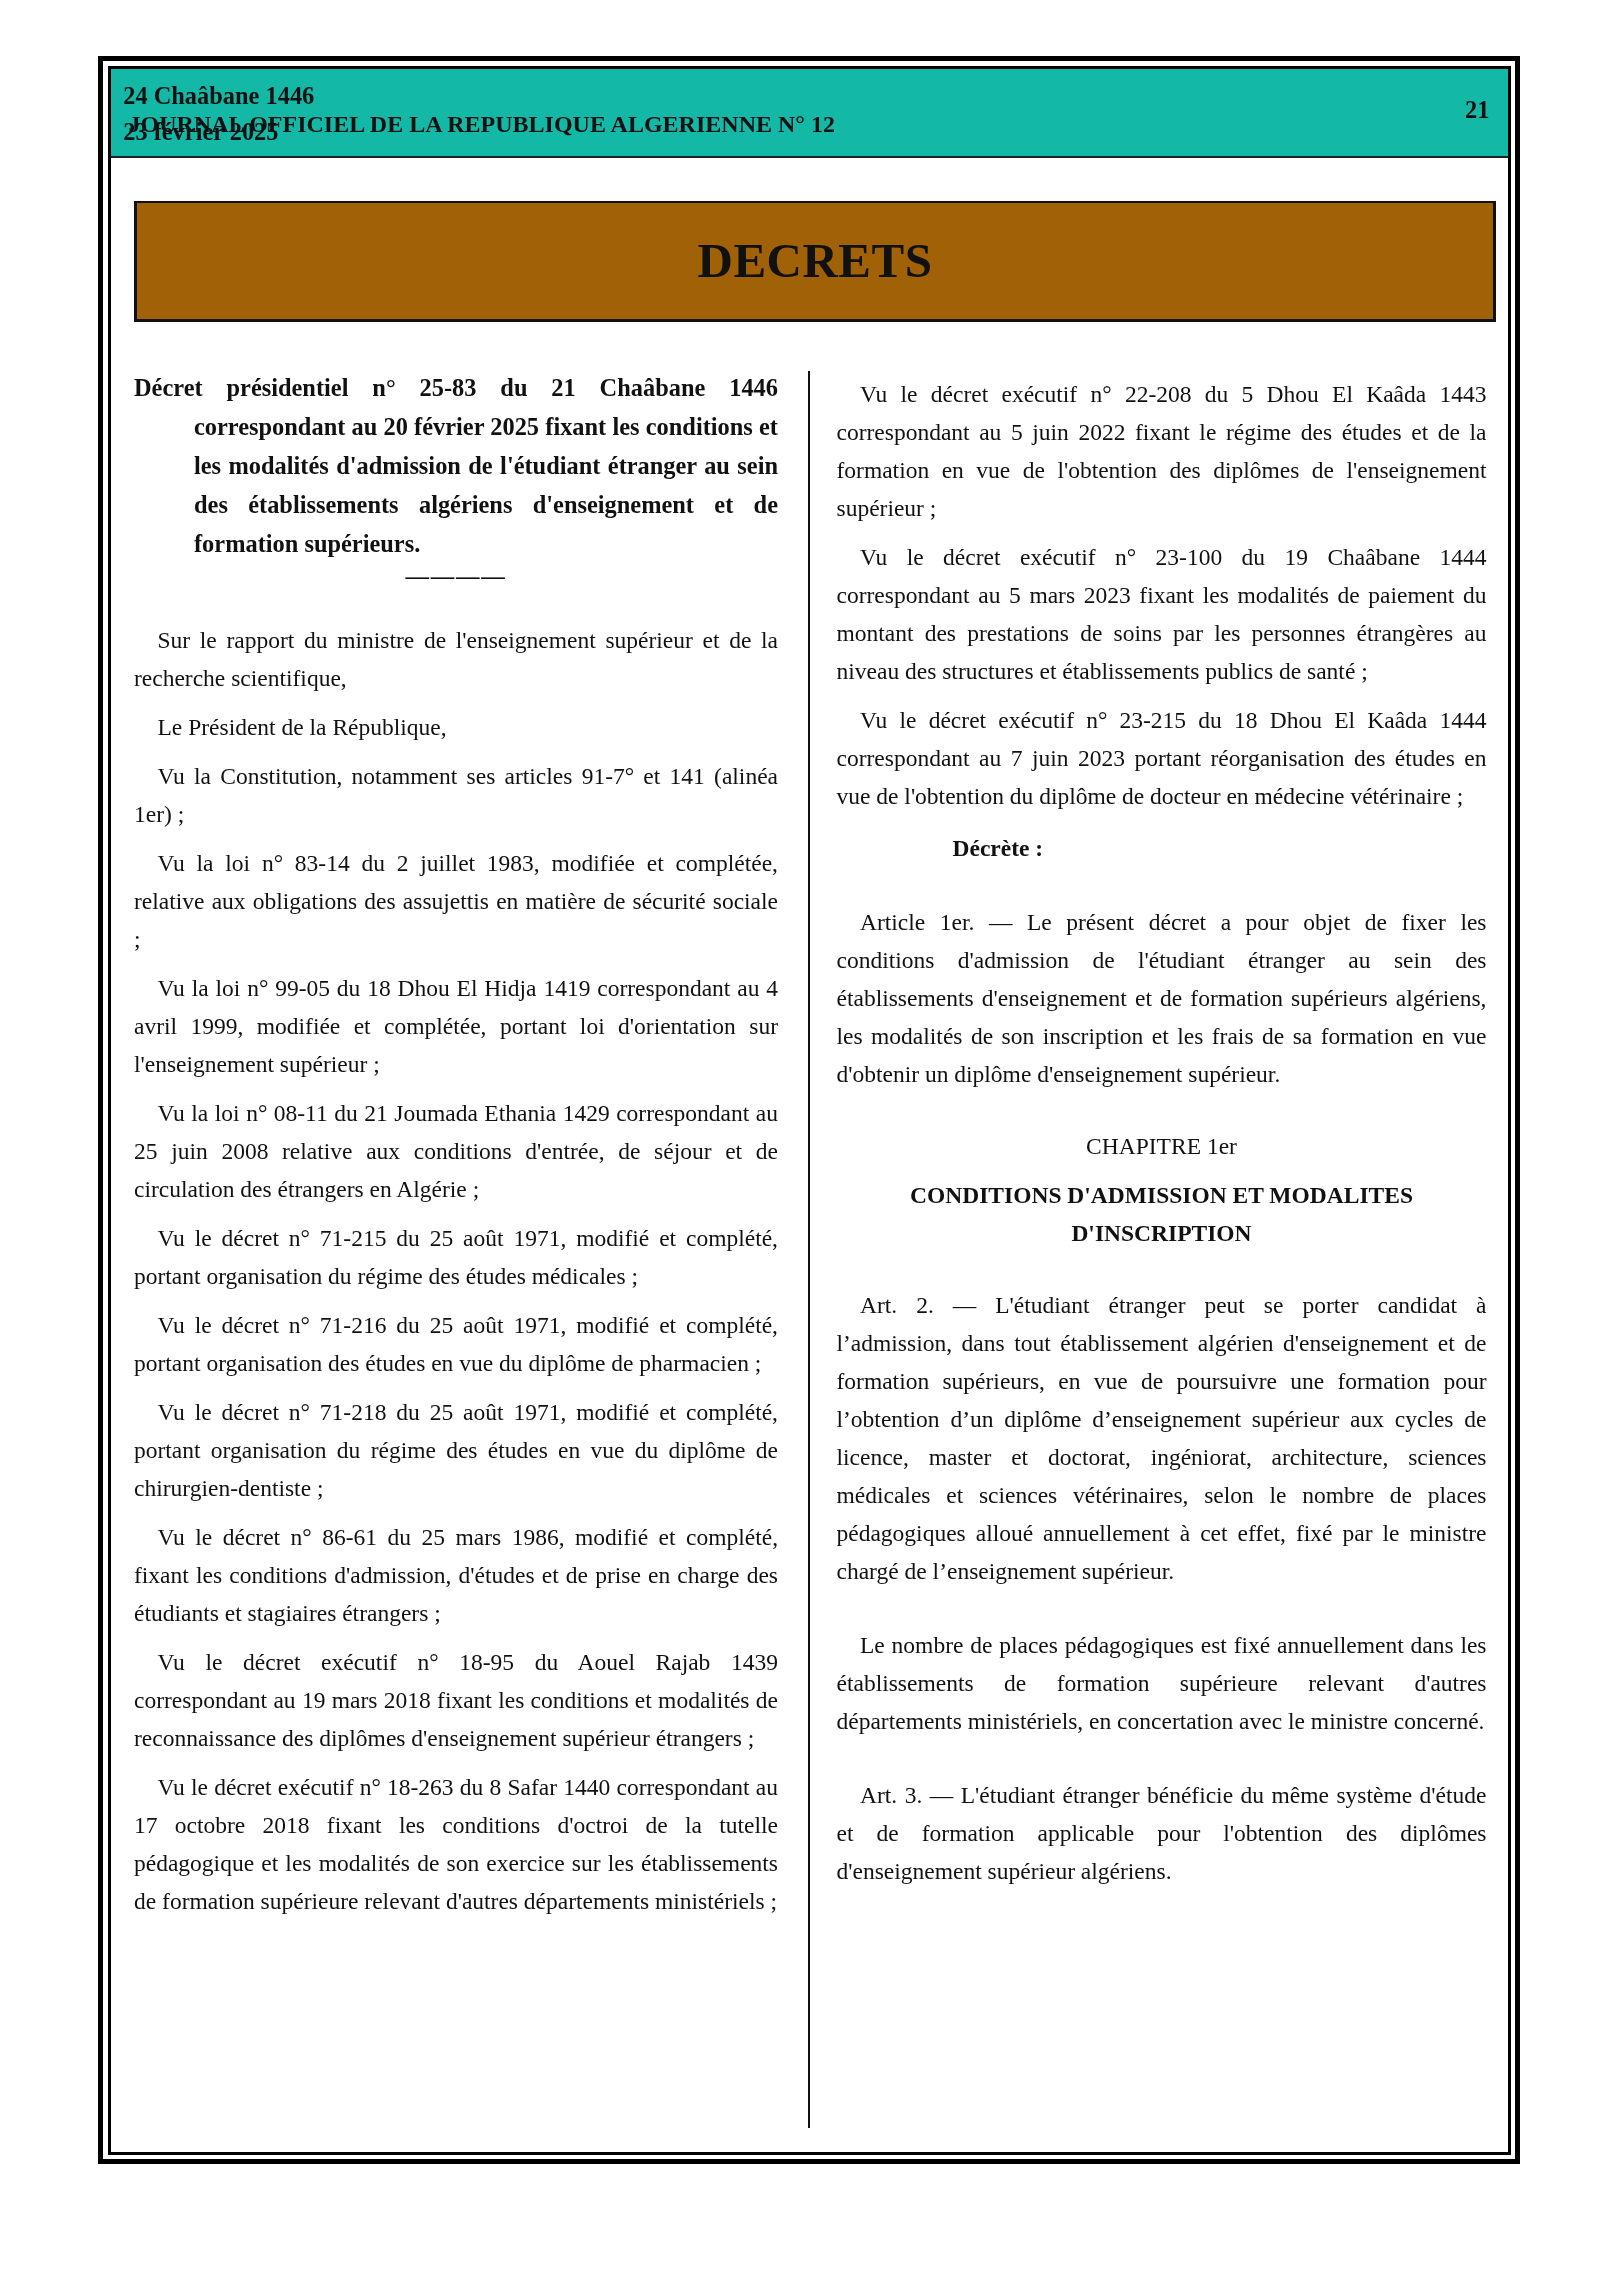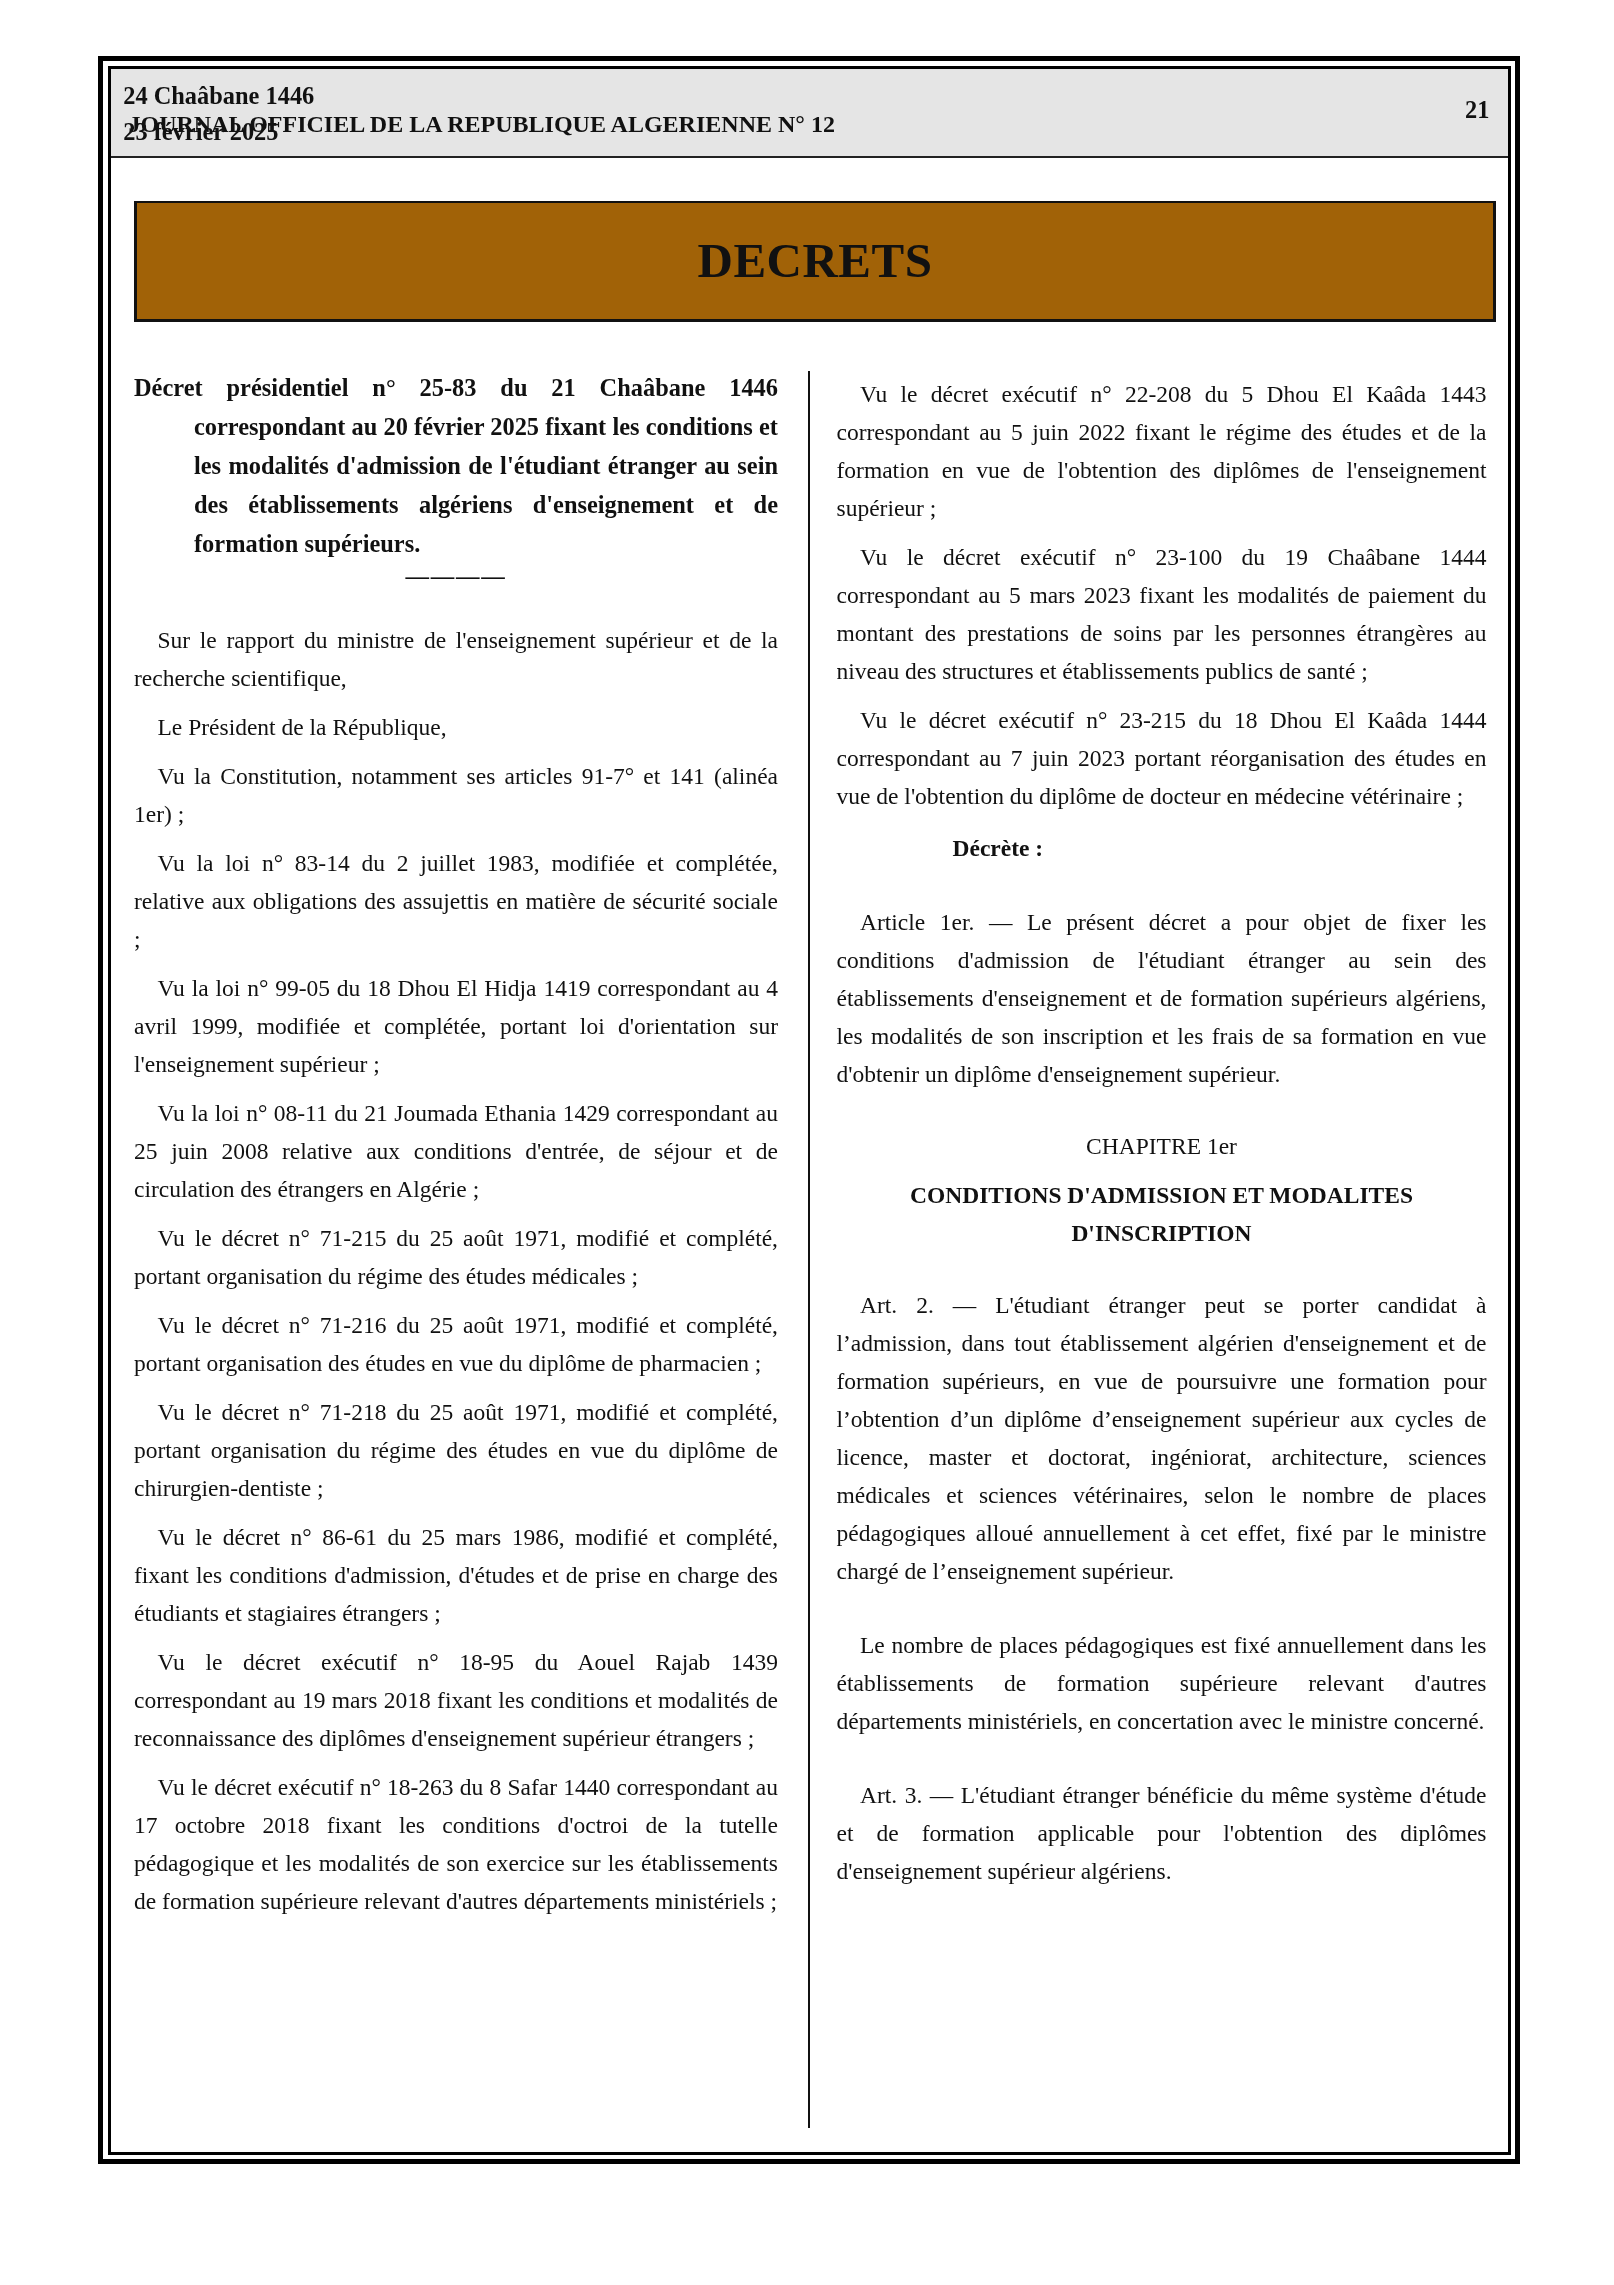--- a/index.html
+++ b/index.html
@@ -1,19 +1,19 @@
 <!DOCTYPE html>
 <html style="font-size:14.5px"><head>
   <meta charset="utf-8">
   <style>
     html, body { margin: 0; padding: 0; background: #ffffff; }
     body { width: 1615px; height: 2285px; position: relative; font-family: "Liberation Serif", "DejaVu Serif", serif; color: #111; }
     .outer-frame { position: absolute; left: 98px; top: 56px; width: 1422px; height: 2108px; box-sizing: border-box; border: 5.4px solid #000; }
     .inner-frame { position: absolute; left: 4.5px; top: 4.5px; right: 4.5px; bottom: 4.5px; border: 3.6px solid #000; box-sizing: border-box; }
-    .header-band { position: absolute; left: 0; top: 0; right: 0; height: 89px; background: #e5e5e5; border-bottom: 2.7px solid #222; box-sizing: border-box; text-decoration: underline; }
+    .header-band { position: absolute; left: 0; top: 0; right: 0; height: 89px; background: #14b8a6; border-bottom: 2.7px solid #222; box-sizing: border-box; text-decoration: underline; }
     .hdr-date { position: absolute; left: 12.7px; top: 9px; font-weight: bold; font-size: 24.4px; line-height: 36px; }
     .hdr-title { position: absolute; left: 0; right: 0; top: 42px; text-align: left; font-weight: bold; font-size: 24px; padding-left: 18px; }
     .hdr-page { position: absolute; right: 18px; top: 27px; font-weight: bold; font-size: 24.4px; }
     .section-box { position: absolute; left: 23.5px; top: 132px; width: 1362px; height: 121px; background: #a16207; border: 3.6px solid #111; border-top-width: 2.7px; box-sizing: border-box; display: flex; align-items: center; justify-content: center; }
     .section-box span { font-weight: bold; font-size: 49px; letter-spacing: 0.5px; }
     .col { position: absolute; top: 299px; font-size: 23.5px; line-height: 38px; text-align: justify; }
     .col-left { left: 23.5px; width: 644px; }
     .col-right { left: 726px; width: 650px; }
     .divider { position: absolute; left: 697px; top: 302px; width: 2.7px; height: 1757px; background: #111; }
     .title-block { font-weight: bold; font-size: 24.4px; line-height: 39px; text-align: justify; }

